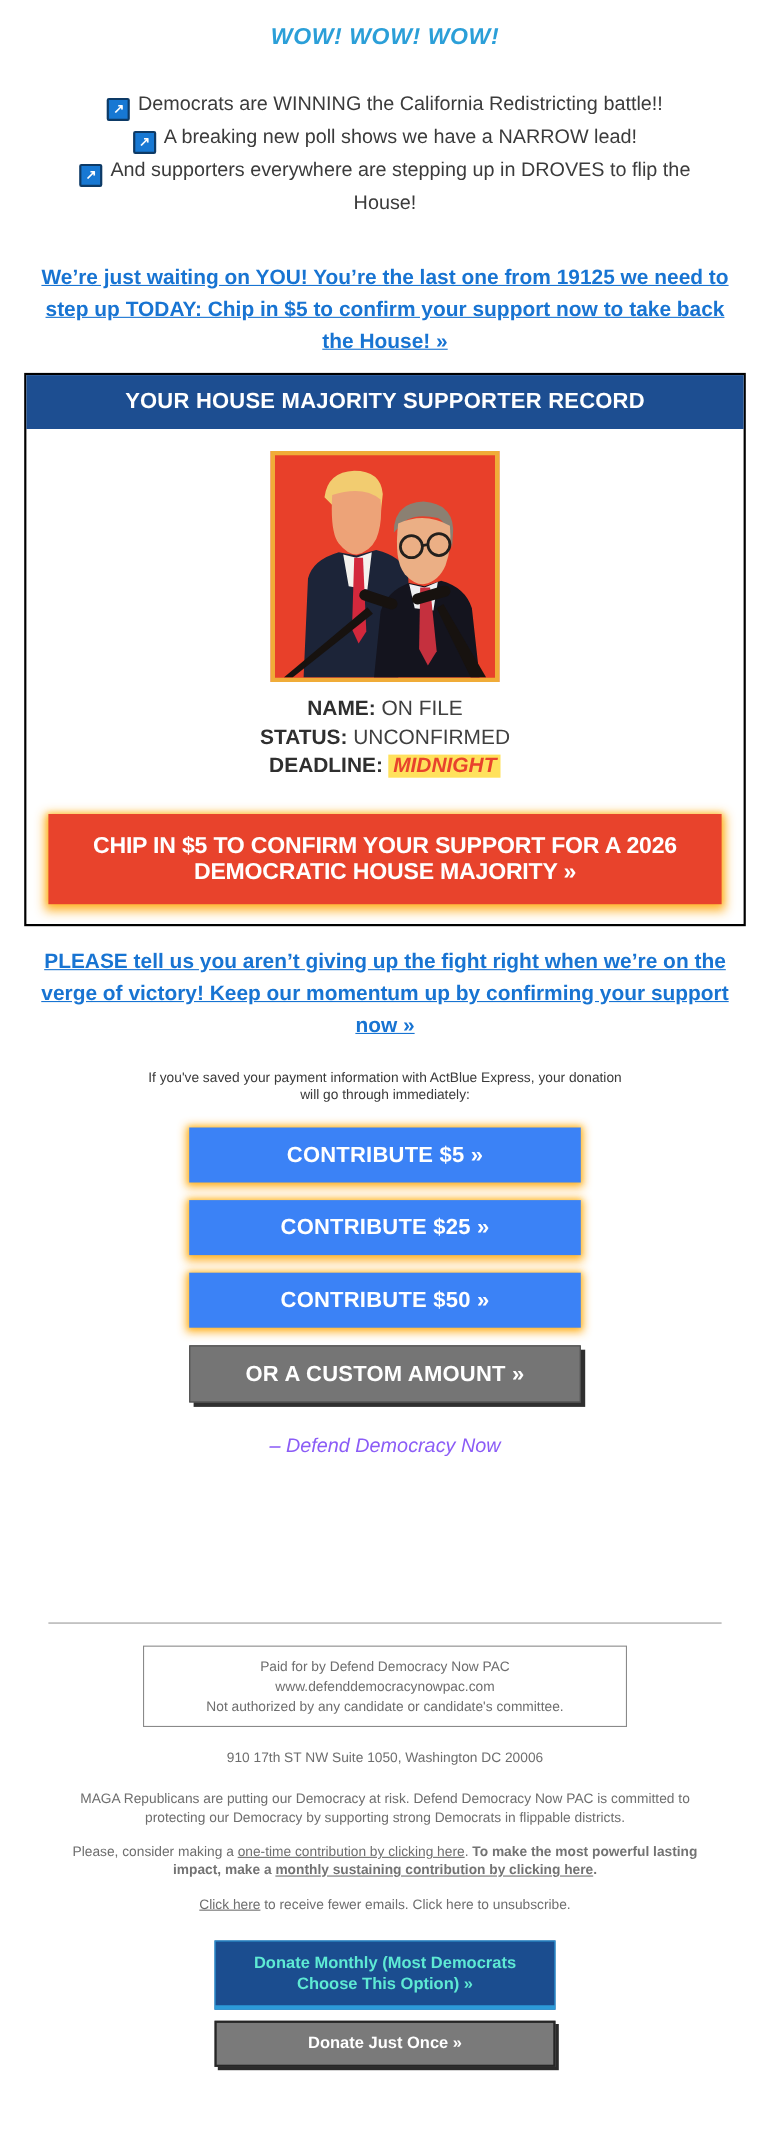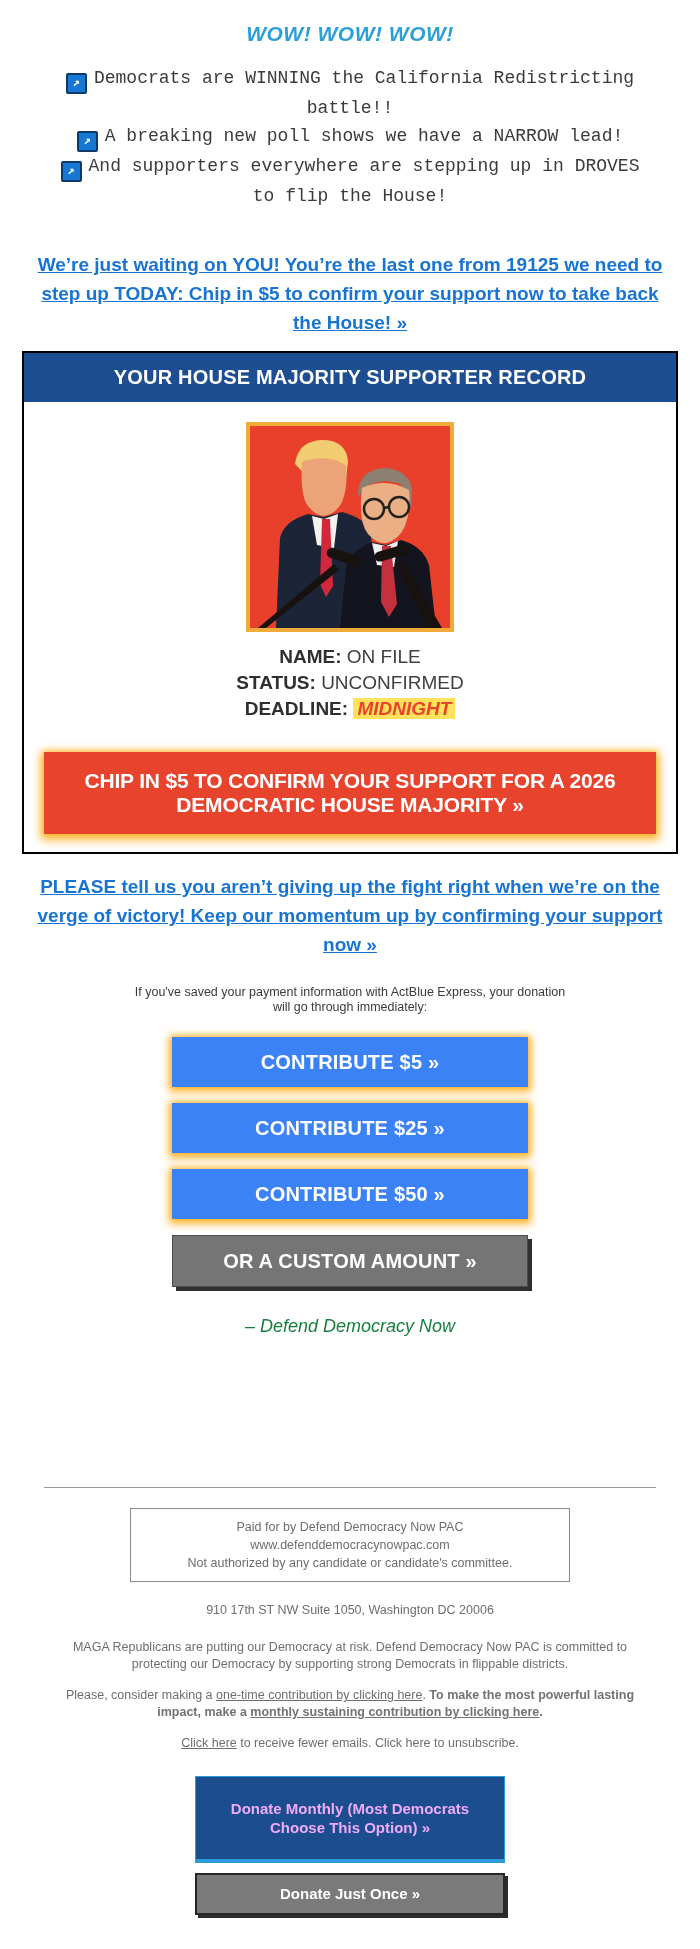--- a/index.html
+++ b/index.html
@@ -5,22 +5,22 @@
   html,body{margin:0;padding:0;background:#ffffff;}
   body{font-family:"Liberation Sans", sans-serif; color:#3b3b3b;}
   .email{width:700px;margin:0 auto;background:#fff;overflow:hidden;}
 
   .title{
     margin:22px 0 0; text-align:center;
     font-size:21px; line-height:24px; font-weight:bold; font-style:italic;
     color:#2b9fd8; letter-spacing:.5px;
   }
 
-  .bullets{max-width:600px;margin:18px auto 0;text-align:center;
-    font-size:18px;line-height:28px;color:#3b3b3b;font-family:Liberation Mono, monospace;}
+  .bullets{max-width:600px;margin:34px auto 0;text-align:center;
+    font-size:18px;line-height:28px;color:#3b3b3b;}
   .bullet-line{display:block;}
   .arrow-icon{
     display:inline-block;width:17px;height:17px;line-height:17px;
     background:#1778d3;border:2px solid #0d3a66;border-radius:2px;
     color:#fff;font-size:12px;font-weight:bold;text-align:center;
     vertical-align:-3px;margin-right:7px;
   }
 
   .link-para{
     display:block;max-width:630px;margin:40px auto 0;text-align:center;
@@ -67,21 +67,21 @@
     background:#3b82f6;
     box-shadow:0 2px 8px 3px rgba(255,170,20,.85), 0 0 4px 1px rgba(255,205,70,.6);
   }
   .btn.gray{
     background:#757575;border:1px solid #4a4a4a;
     box-shadow:4px 4px 0 0 #2f2f2f;width:354px;
   }
 
   .signoff{
     margin-top:28px;text-align:center;font-size:18px;line-height:22px;
-    font-style:italic;color:#15803d;
+    font-style:italic;color:#8b5cf6;
   }
 
   .spacer{height:150px;}
 
   .divider{border:none;border-top:1px solid #9a9a9a;width:612px;margin:0 auto;}
 
   .paid-box{
     width:438px;margin:20px auto 0;border:1px solid #8a8a8a;
     padding:9px 0;text-align:center;font-size:12.5px;line-height:18px;color:#6e6e6e;
   }
@@ -90,23 +90,23 @@
     text-align:center;font-size:12.5px;line-height:17px;color:#6e6e6e;
   }
   .address{margin-top:20px;}
   .mission{max-width:600px;margin:20px auto 0;}
   .consider{max-width:580px;margin:14px auto 0;}
   .prefs{margin-top:14px;}
   .u{text-decoration:underline;cursor:pointer;}
   .consider b{color:#737373;}
 
   .btn-monthly{
-    display:block;width:268px;margin:24px auto 0;padding:22px 20px;
+    display:block;width:268px;margin:24px auto 0;padding:10px 20px;
     background:#1b4d8f;border:1px solid #2d9bd9;border-bottom:4px solid #2d9bd9;
-    color:#f0abfc;text-align:center;font-size:15px;line-height:19px;font-weight:bold;
+    color:#5eead4;text-align:center;font-size:15px;line-height:19px;font-weight:bold;
     cursor:pointer;text-decoration:none;
   }
   .btn-once{
     display:block;width:306px;margin:10px auto 0;line-height:38px;
     background:#7a7a7a;border:2px solid #262626;box-shadow:3px 3px 0 0 #2b2b2b;
     color:#fff;text-align:center;font-size:15px;font-weight:bold;
     cursor:pointer;text-decoration:none;
   }
   .bottom-pad{height:36px;}
 </style>

